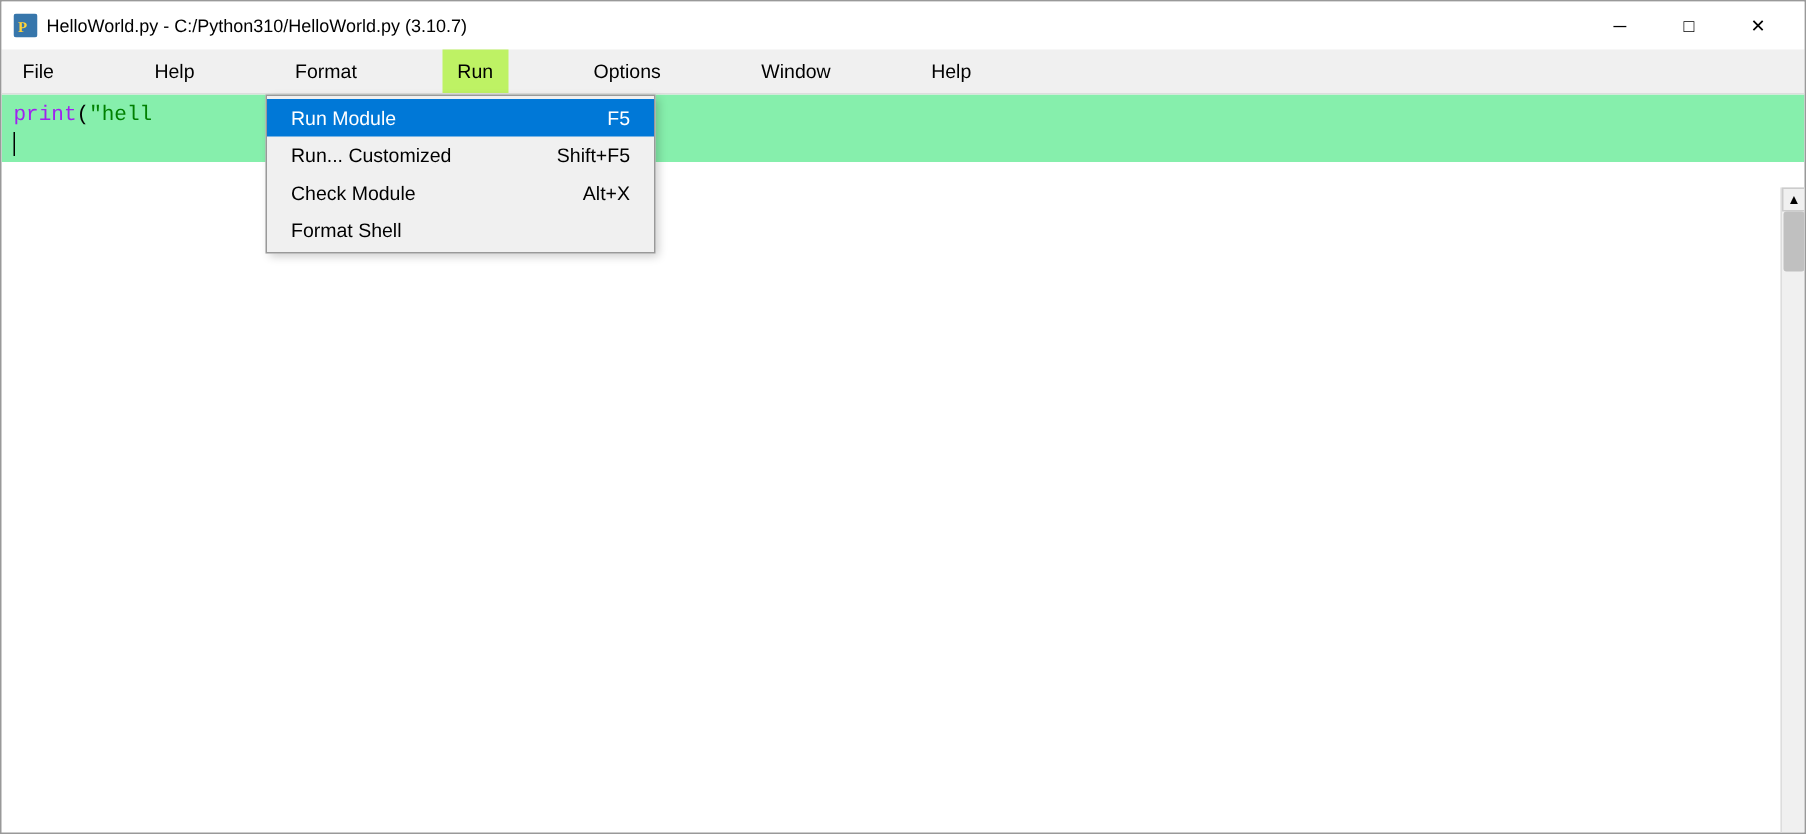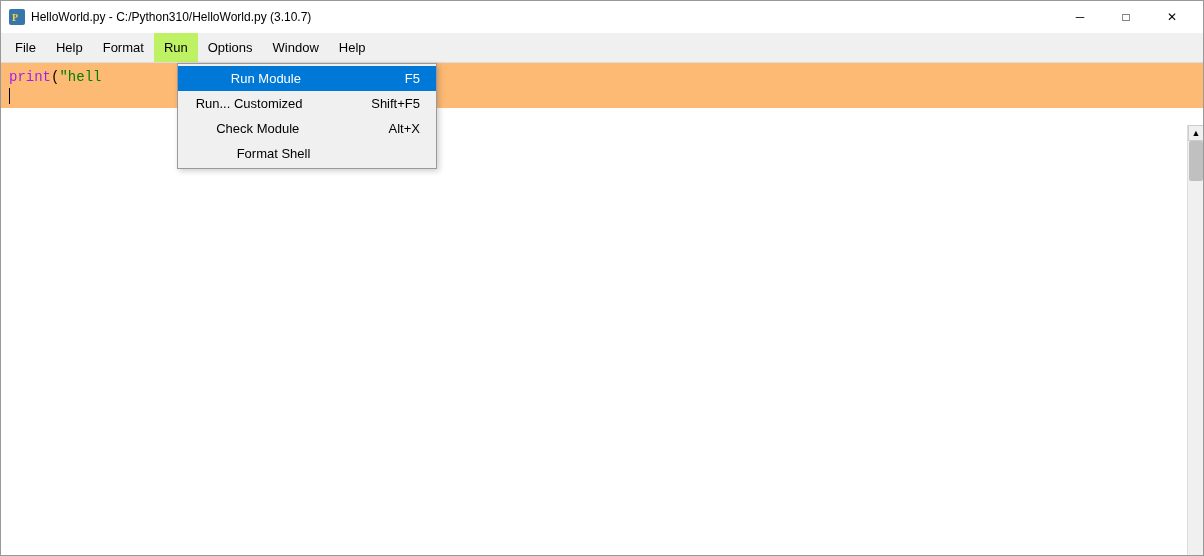--- a/index.html
+++ b/index.html
@@ -67,20 +67,21 @@
 
     
     .menu-bar {
       background: #f0f0f0;
       height: 30px;
       display: flex;
       align-items: center;
       padding: 0 4px;
       border-bottom: 1px solid #ddd;
       position: relative;
+      gap: 47px;
     }
 
     .menu-item {
       padding: 4px 10px;
       cursor: pointer;
       font-size: 13px;
       color: #000;
       height: 100%;
       display: flex;
       align-items: center;
@@ -94,21 +95,20 @@
     .dropdown {
       position: absolute;
       top: 30px;
       left: 176px;
       background: #f0f0f0;
       border: 1px solid #999;
       box-shadow: 2px 2px 6px rgba(0,0,0,0.2);
       min-width: 260px;
       z-index: 1000;
       padding: 2px 0;
-      text-align: center;
     }
 
     .dropdown-item {
       display: flex;
       align-items: center;
       justify-content: space-between;
       padding: 5px 16px;
       cursor: pointer;
       font-size: 13px;
       color: #000;
@@ -125,21 +125,21 @@
 
     .dropdown-item-shortcut {
       margin-left: 32px;
       color: inherit;
       font-size: 13px;
       padding-left: 35px;
     }
 
     
     .editor-area {
-      background: #fdba74;
+      background: #86efac;
       flex: 1;
       padding: 4px 4px 4px 8px;
       font-family: 'Courier New', Courier, monospace;
       font-size: 14px;
       line-height: 1.5;
       position: relative;
     }
 
     .editor-content {
       display: flex;

